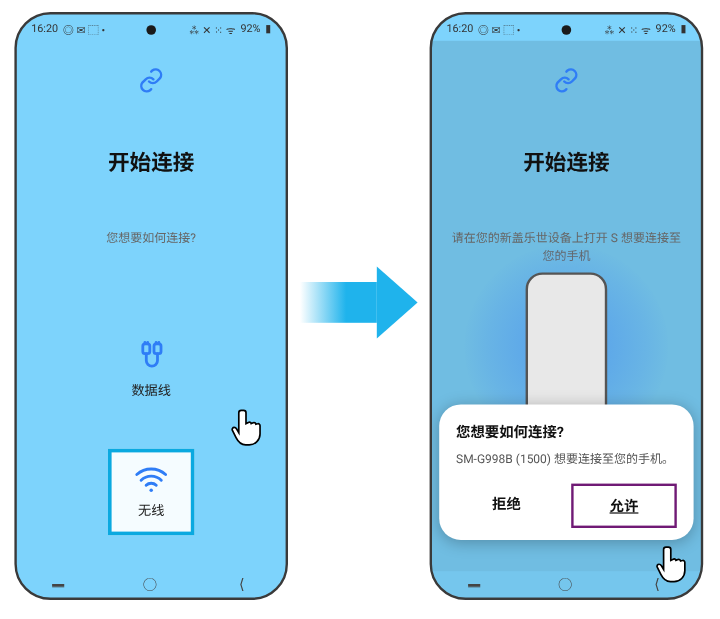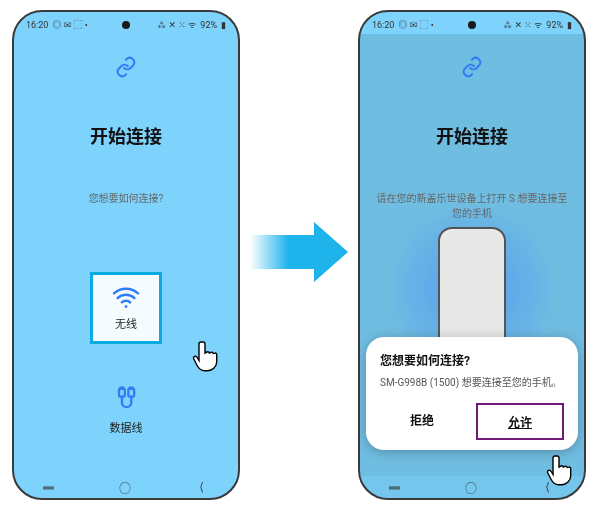--- a/index.html
+++ b/index.html
@@ -167,43 +167,43 @@
       <span class="link-icon">
         <svg class="icon-svg" width="22" height="22" viewBox="0 0 24 24" fill="none" stroke="#2f7df6" stroke-width="2.2" stroke-linecap="round">
           <path d="M10 13a5 5 0 0 0 7 0l3-3a5 5 0 0 0-7-7l-1 1"></path>
           <path d="M14 11a5 5 0 0 0-7 0l-3 3a5 5 0 0 0 7 7l1-1"></path>
         </svg>
       </span>
       <div class="title">开始连接</div>
       <div class="subtitle">您想要如何连接?</div>
 
       <div class="option-stack">
+        <div class="opt">
+          <span>
+            <svg class="icon-svg" width="28" height="28" viewBox="0 0 24 24" fill="none" stroke="#2f7df6" stroke-width="2" stroke-linecap="round">
+              <rect x="6" y="3" width="5" height="7" rx="1.5"></rect>
+              <path d="M8.5 10v5a4 4 0 0 0 4 4h0a4 4 0 0 0 4-4v-5"></path>
+              <rect x="14" y="3" width="5" height="7" rx="1.5"></rect>
+              <path d="M7.5 3v-1M9.5 3v-1M15.5 3v-1M17.5 3v-1"></path>
+            </svg>
+          </span>
+          <span>数据线</span>
+        </div>
+
         <div class="opt wireless">
           <span>
             <svg class="icon-svg" width="30" height="24" viewBox="0 0 24 20" fill="none" stroke="#2f7df6" stroke-width="2" stroke-linecap="round">
               <path d="M2 7a15 15 0 0 1 20 0"></path>
               <path d="M5 11a10 10 0 0 1 14 0"></path>
               <path d="M8.5 14.5a5 5 0 0 1 7 0"></path>
               <circle cx="12" cy="18" r="1.2" fill="#2f7df6" stroke="none"></circle>
             </svg>
           </span>
           <span>无线</span>
         </div>
-
-        <div class="opt">
-          <span>
-            <svg class="icon-svg" width="28" height="28" viewBox="0 0 24 24" fill="none" stroke="#2f7df6" stroke-width="2" stroke-linecap="round">
-              <rect x="6" y="3" width="5" height="7" rx="1.5"></rect>
-              <path d="M8.5 10v5a4 4 0 0 0 4 4h0a4 4 0 0 0 4-4v-5"></path>
-              <rect x="14" y="3" width="5" height="7" rx="1.5"></rect>
-              <path d="M7.5 3v-1M9.5 3v-1M15.5 3v-1M17.5 3v-1"></path>
-            </svg>
-          </span>
-          <span>数据线</span>
-        </div>
       </div>
     </div>
 
     <div class="navbar">
       <span style="transform:rotate(90deg); letter-spacing:-2px;">|||</span>
       <span>○</span>
       <span>⟨</span>
     </div>
   </div>
 

